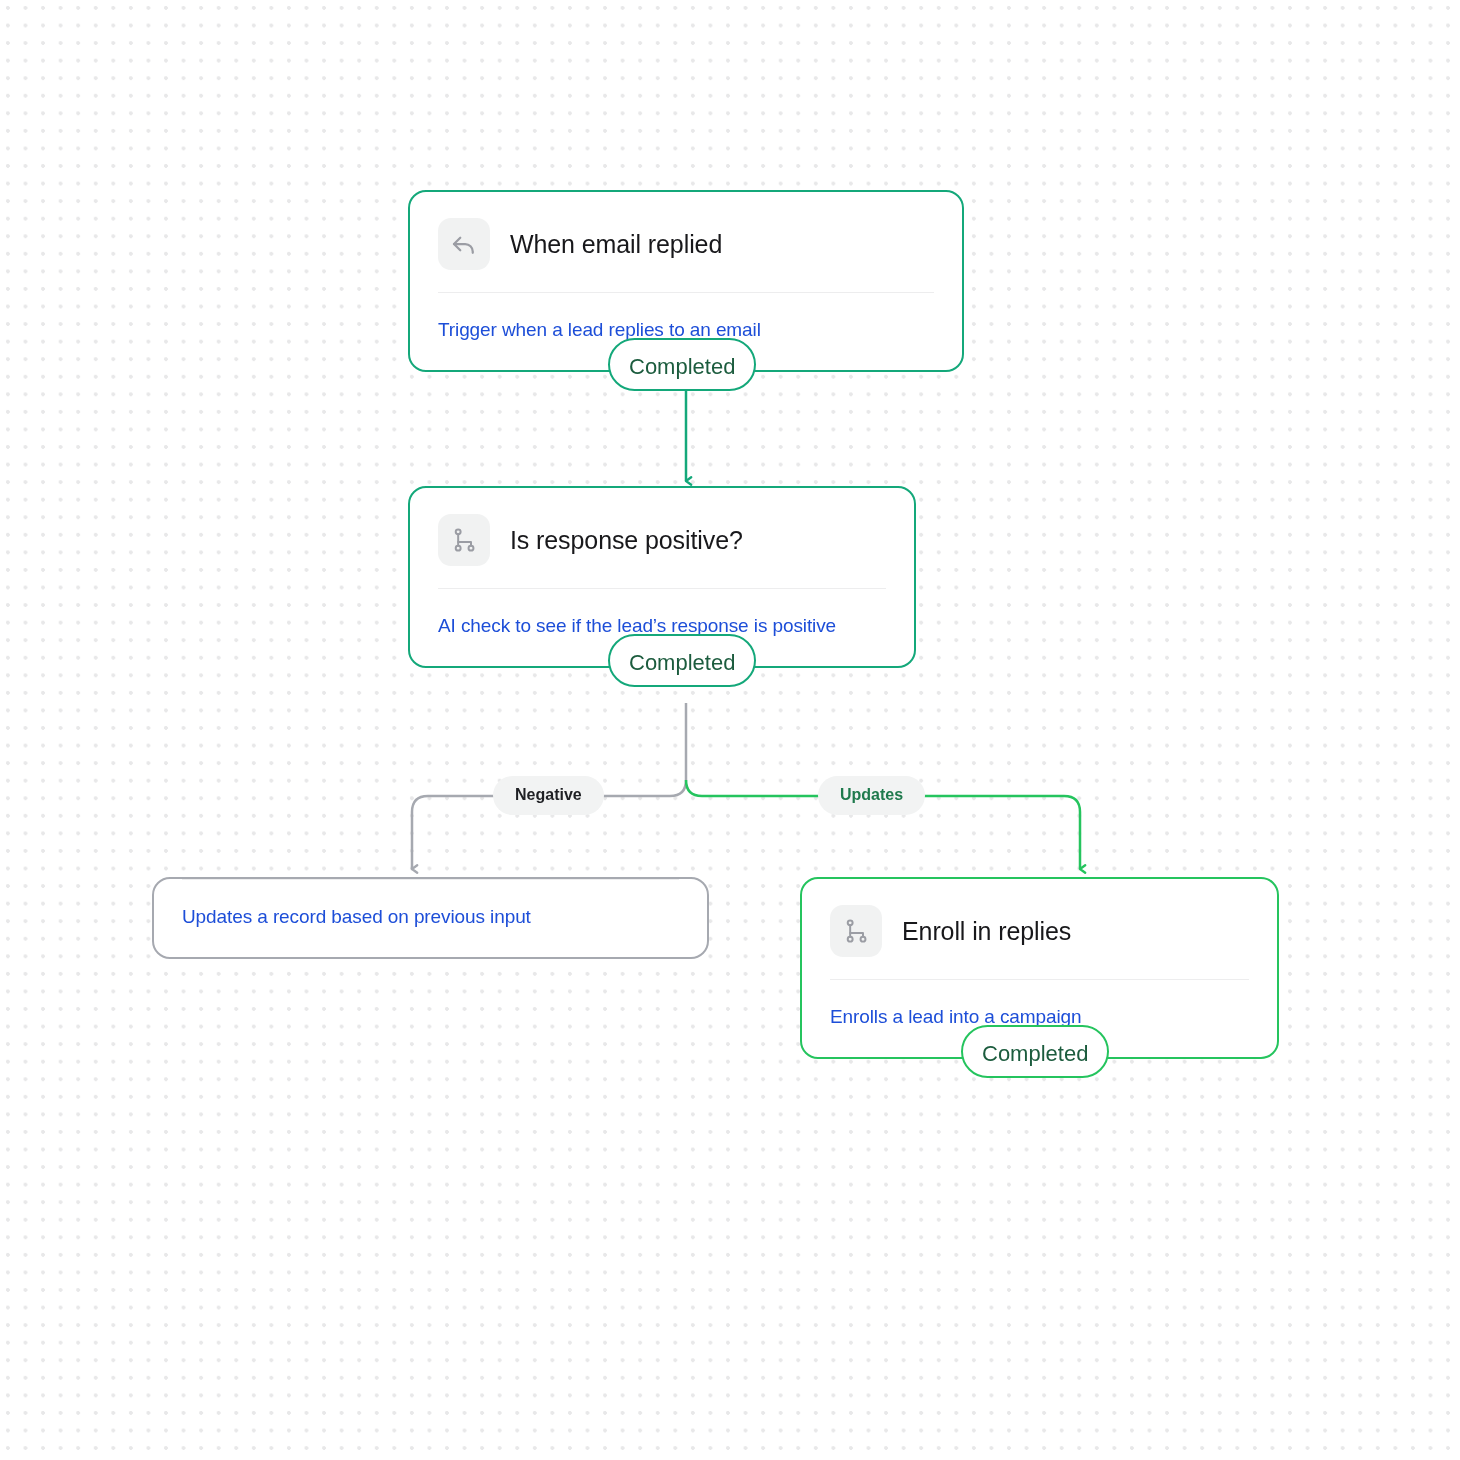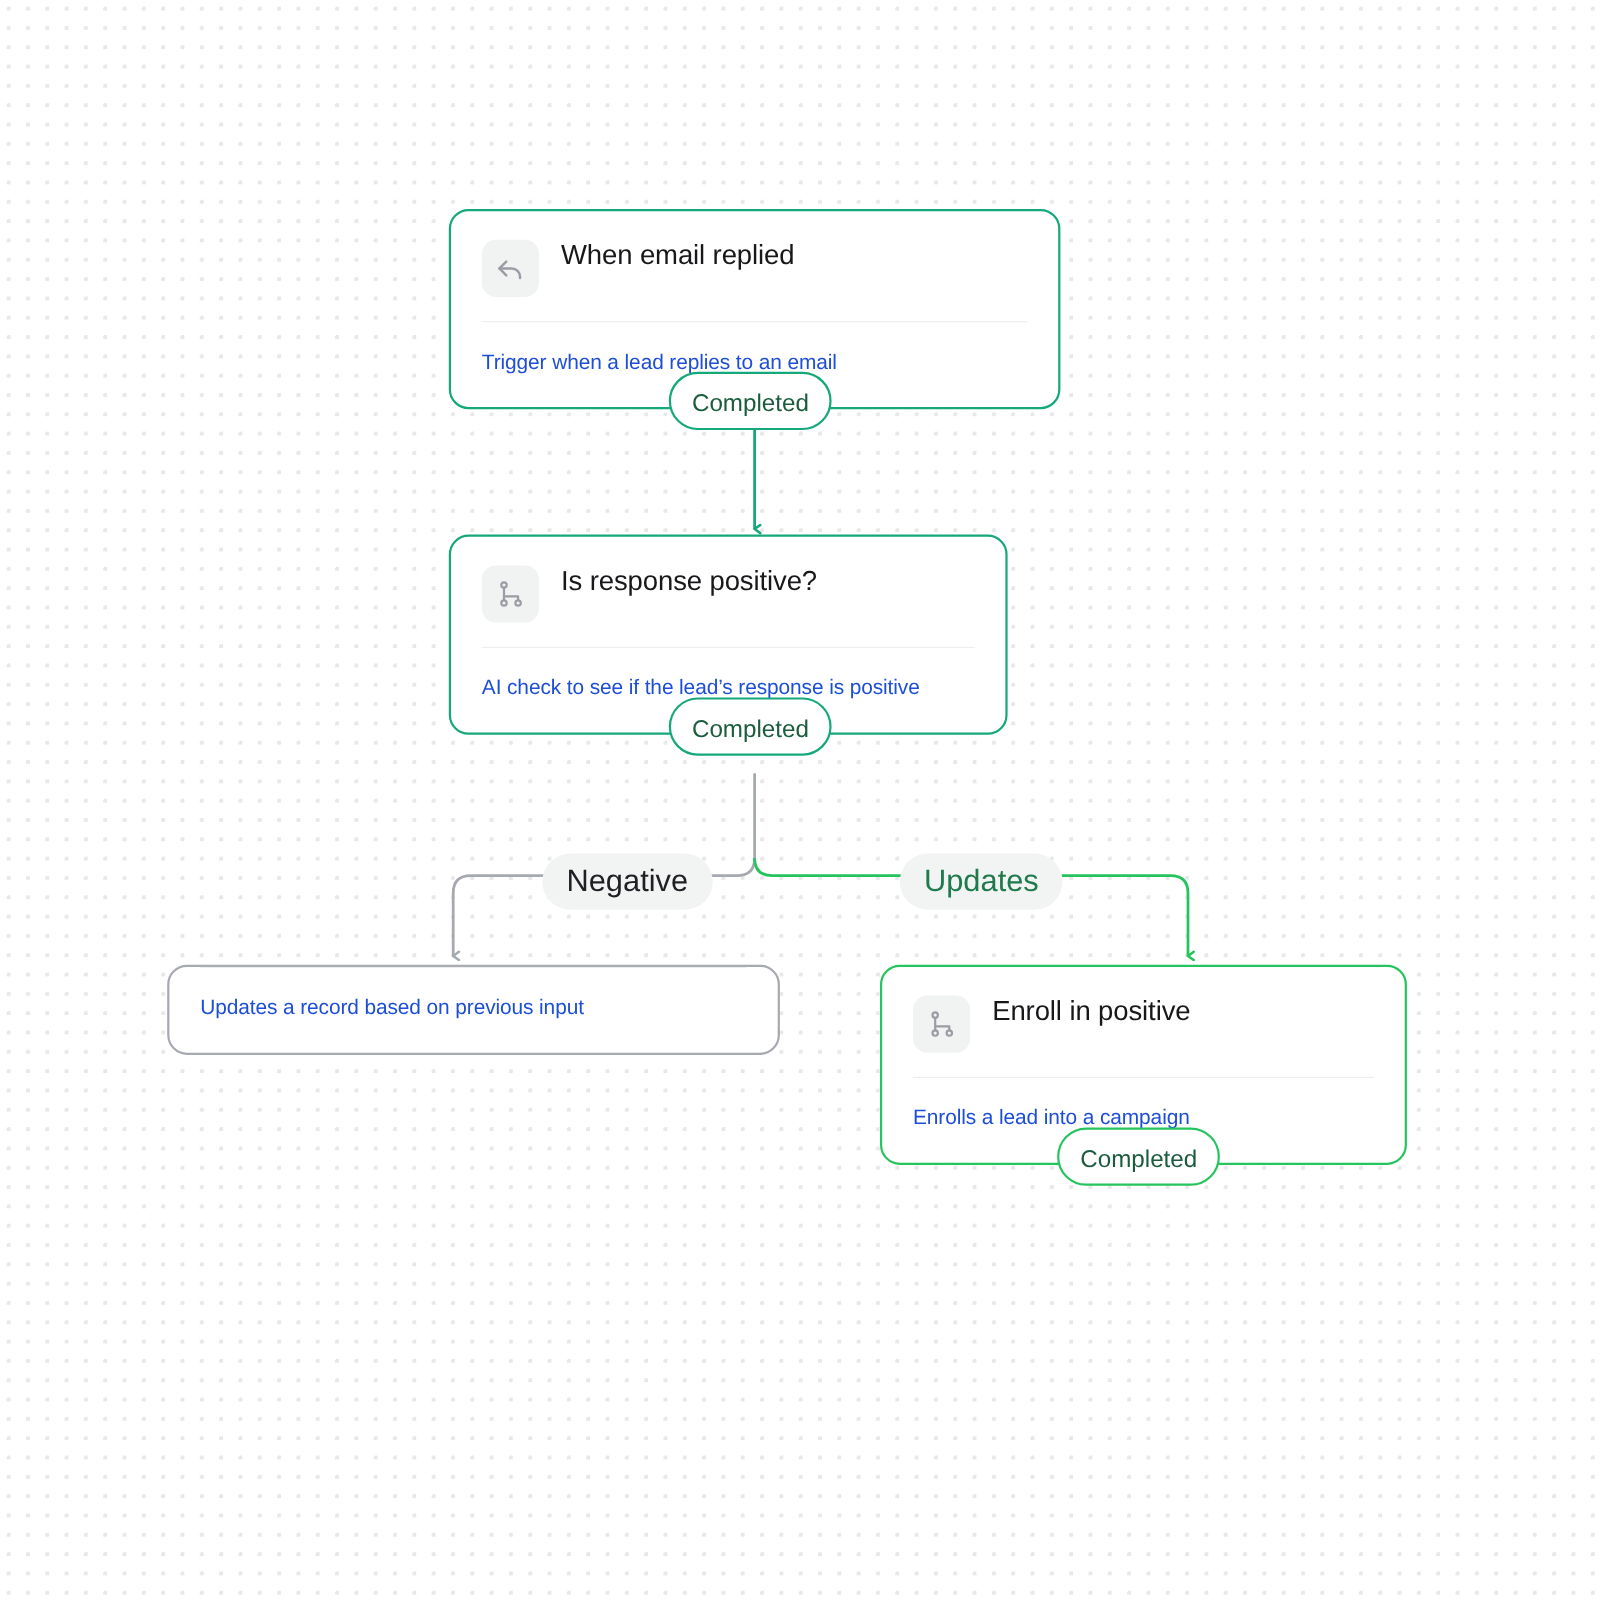--- a/index.html
+++ b/index.html
@@ -41,21 +41,21 @@
     position: absolute;
     background: #ffffff;
     border-radius: 18px;
     z-index: 3;
   }
   .node-inner {
     padding: 26px 28px 0 28px;
   }
   .node-head {
     display: flex;
-    align-items: flex-start;
+    align-items: center;
     gap: 20px;
     padding-bottom: 22px;
   }
   .node-icon {
     width: 52px;
     height: 52px;
     flex: 0 0 52px;
     border-radius: 13px;
     background: #f1f2f2;
     display: flex;
@@ -100,25 +100,26 @@
     z-index: 5;
   }
   .status-badge.teal  { border: 2.5px solid #14a87a; color: #1c5c3e; }
   .status-badge.green { border: 2.5px solid #25c45e; color: #1c5c3e; }
 
   
   .branch-label {
     position: absolute;
     background: #f2f3f3;
     border-radius: 999px;
-    font-size: 28px;
+    font-size: 16px;
     line-height: 1;
     padding: 11px 22px 12px 22px;
     white-space: nowrap;
     z-index: 4;
+    font-weight: bold;
   }
   .branch-label.neutral { color: #1f2024; }
   .branch-label.positive { color: #1f7a4d; }
 </style>
 </head>
 <body>
 
 <div id="canvas">
 
   <svg id="edges" viewBox="0 0 1460 1460" width="1460" height="1460" aria-hidden="true">
@@ -193,21 +194,21 @@
       <div class="node-head">
         <span class="node-icon">
           <svg width="28" height="28" viewBox="0 0 24 24" fill="none" stroke="#9b9da4" stroke-width="1.7" stroke-linecap="round" stroke-linejoin="round">
             <circle cx="7" cy="5" r="2.1"></circle>
             <circle cx="7" cy="19" r="2.1"></circle>
             <circle cx="18" cy="19" r="2.1"></circle>
             <path d="M7 7.1 V16.9"></path>
             <path d="M7 13.8 H18 V16.9"></path>
           </svg>
         </span>
-        <span class="node-title">Enroll in positive</span>
+        <span class="node-title">Enroll in replies</span>
       </div>
     </div>
     <div class="node-divider"></div>
     <div class="node-desc">Enrolls a lead into a campaign</div>
     <div class="status-badge green" style="left:159px; bottom:-21px;">Completed</div>
   </div>
 
 </div>
 
 </body></html>

